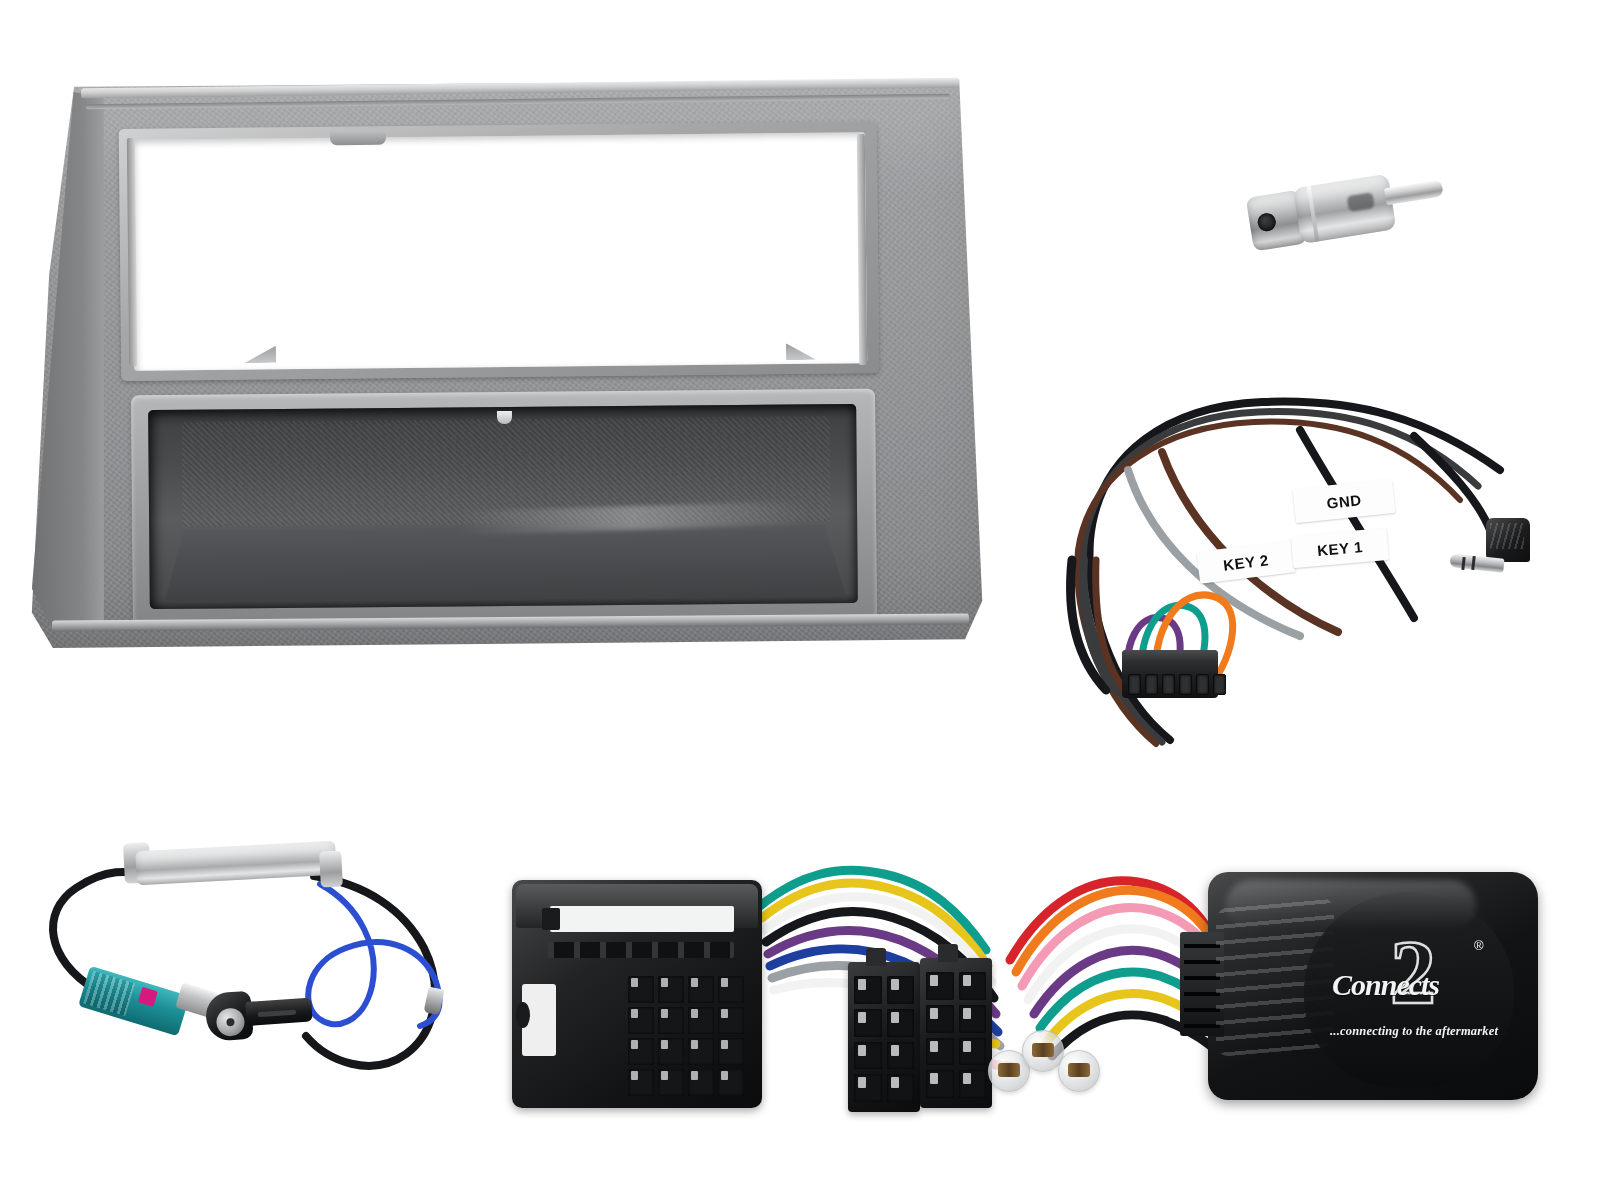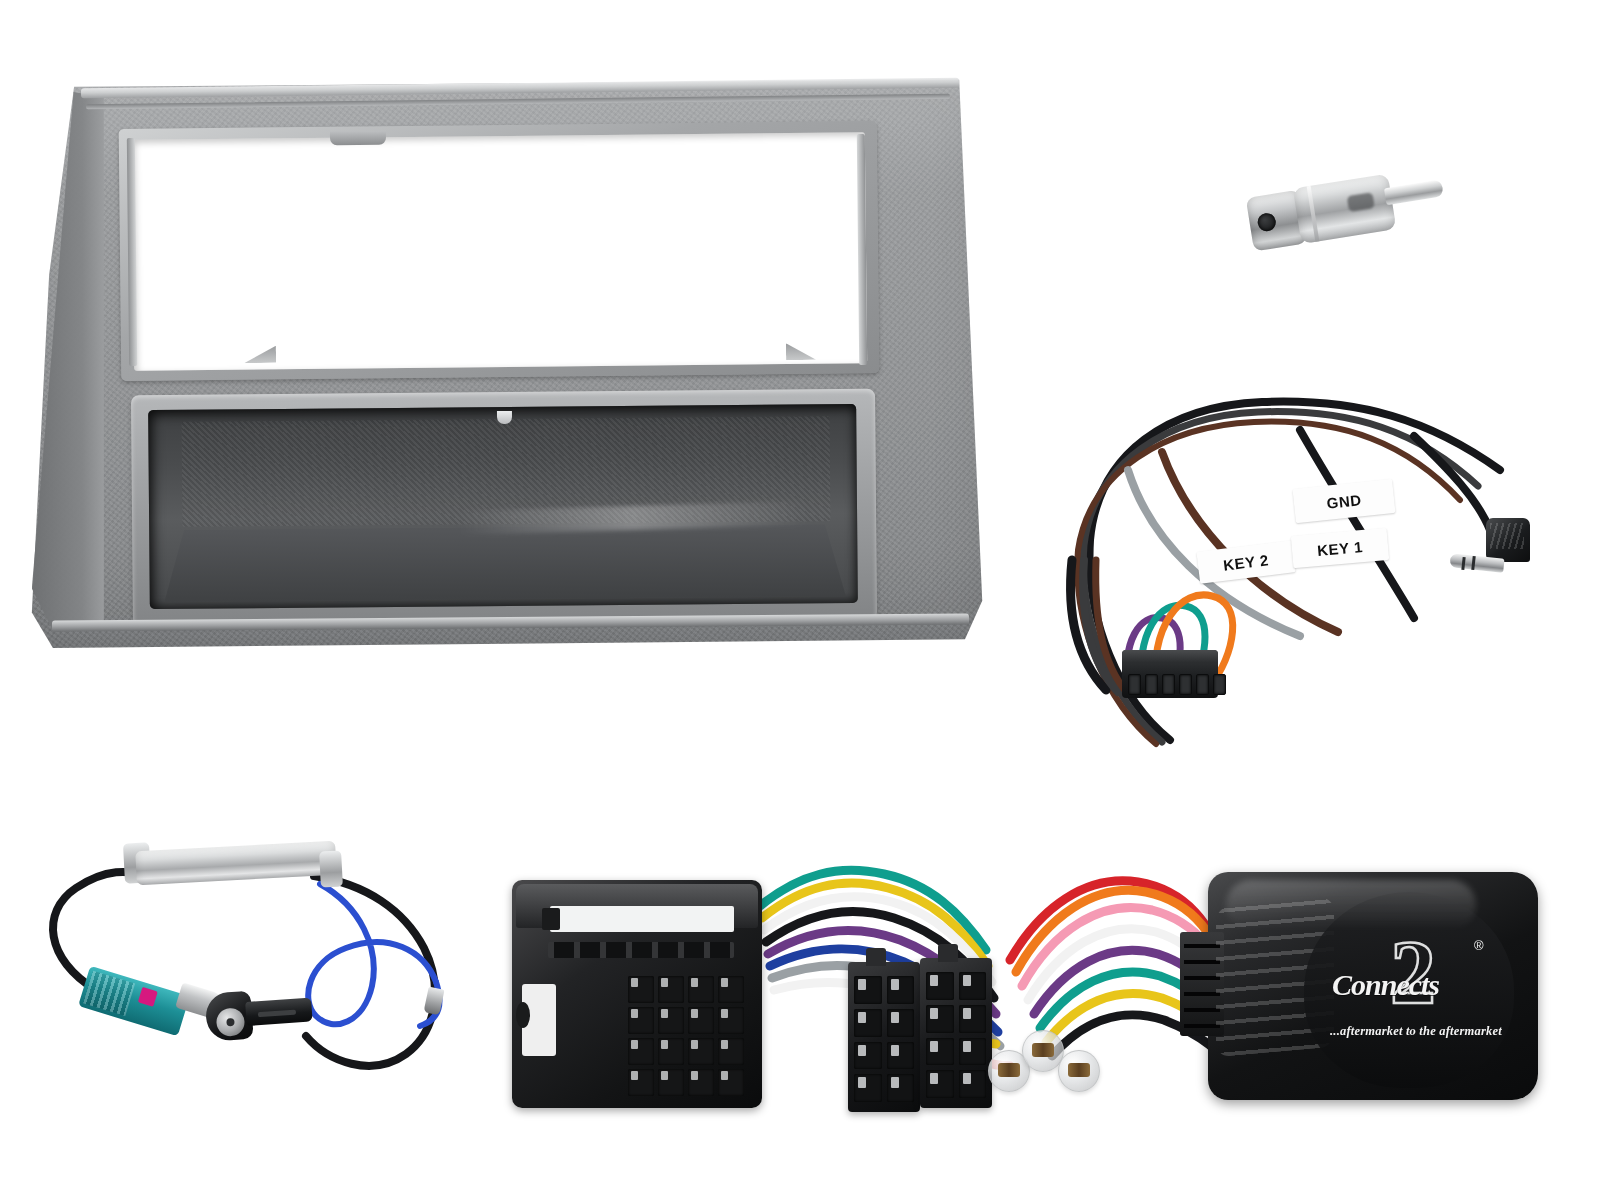--- a/index.html
+++ b/index.html
@@ -476,17 +476,17 @@
       <i style="top:92px"></i>
     </div>
     <div class="vents"></div>
     <div class="arc"></div>
     <div class="gloss"></div>
 
     <div class="logo">
       <div class="big2">2</div>
       <div class="word">Connects</div>
       <div class="reg">®</div>
-      <div class="tag">...aftermarket to the aftermarket</div>
+      <div class="tag">...connecting to the aftermarket</div>
     </div>
   </div>
 
 </div>
 
 </body></html>

